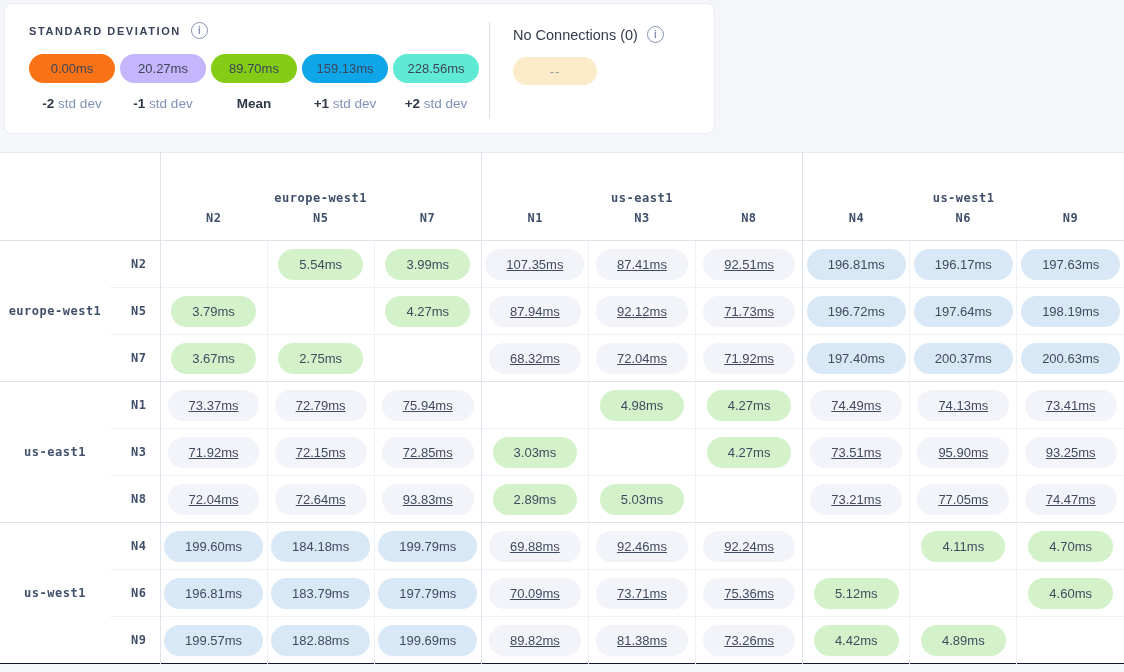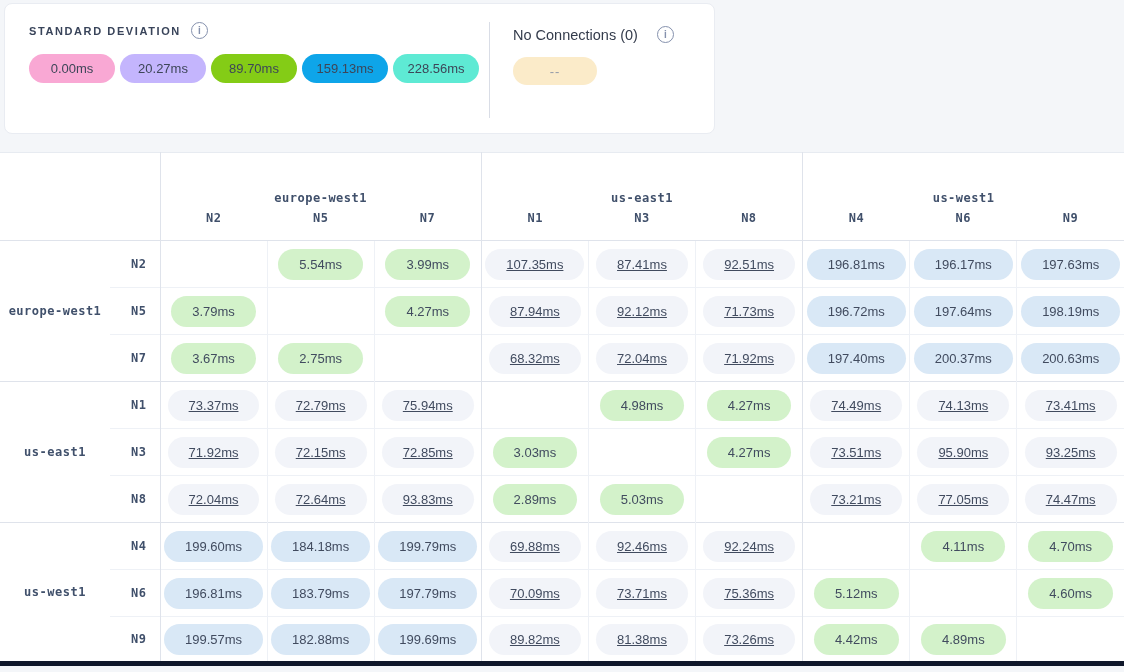--- a/index.html
+++ b/index.html
@@ -40,33 +40,33 @@
   .legend-label-row { display: flex; gap: 5px; margin-top: 13px; }
   .legend-label {
     width: 86px; text-align: center; font-size: 13.5px; color: #7f91b6;
   }
   .legend-label b { color: #2f3848; }
   .card-divider {
     position: absolute; left: 484px; top: 18px;
     width: 1px; height: 96px; background: #d9dde6;
   }
   .card-right { position: absolute; left: 508px; top: 22px; }
-  .nc-header { display: flex; align-items: center; gap: 19px; }
+  .nc-header { display: flex; align-items: center; gap: 9px; }
   .nc-title { font-size: 14.5px; color: #333b4b; }
   .nc-chip {
     margin-top: 14px; width: 84px; height: 28px; border-radius: 14px;
     display: flex; align-items: center; justify-content: center;
     font-size: 13px; color: #939aa8; letter-spacing: 1px;
   }
 
   
   table.matrix {
     position: absolute; left: 0; top: 152px;
     width: 1124px; table-layout: fixed; border-collapse: collapse;
-    background: #ffffff; border-top: 1px solid #e7ebf1; border-bottom: 5px solid #0f172a;
+    background: #ffffff; border-top: 1px solid #e7ebf1; border-bottom: 1px solid #0f172a;
   }
   .matrix col.c-region { width: 110px; }
   .matrix col.c-node   { width: 50px; }
   .matrix th, .matrix td { border: 0; }
   .matrix thead tr.group-row th { height: 58px; vertical-align: bottom; padding-bottom: 6px; }
   .matrix thead tr.node-row th  { height: 30px; vertical-align: top; }
   .mono-head {
     font-family: "DejaVu Sans Mono", monospace; font-weight: bold;
     font-size: 12px; color: #40506b; letter-spacing: 0.5px; text-align: center;
   }
@@ -88,25 +88,32 @@
 </head>
 <body>
 
 <div class="card">
   <div class="card-left">
     <div class="legend-header">
       <span class="legend-title">STANDARD DEVIATION</span>
       <span class="info-icon">i</span>
     </div>
     <div class="legend-chip-row">
-        <span class="legend-chip" style="background: #f9a8d4;">0.00ms</span>
+        <span class="legend-chip" style="background: #f97316;">0.00ms</span>
         <span class="legend-chip" style="background: #c4b5fd;">20.27ms</span>
         <span class="legend-chip" style="background: #84cc16;">89.70ms</span>
         <span class="legend-chip" style="background: #0ea5e9;">159.13ms</span>
         <span class="legend-chip" style="background: #5eead4;">228.56ms</span>
+      </div>
+    <div class="legend-label-row">
+        <div class="legend-label"><b>-2</b> std dev</div>
+        <div class="legend-label"><b>-1</b> std dev</div>
+        <div class="legend-label"><b>Mean</b></div>
+        <div class="legend-label"><b>+1</b> std dev</div>
+        <div class="legend-label"><b>+2</b> std dev</div>
       </div>
   </div>
   <div class="card-divider"></div>
   <div class="card-right">
     <div class="nc-header">
       <span class="nc-title">No Connections (0)</span>
       <span class="info-icon">i</span>
     </div>
     <div class="nc-chip" style="background: rgb(251, 235, 201);">--</div>
   </div>

